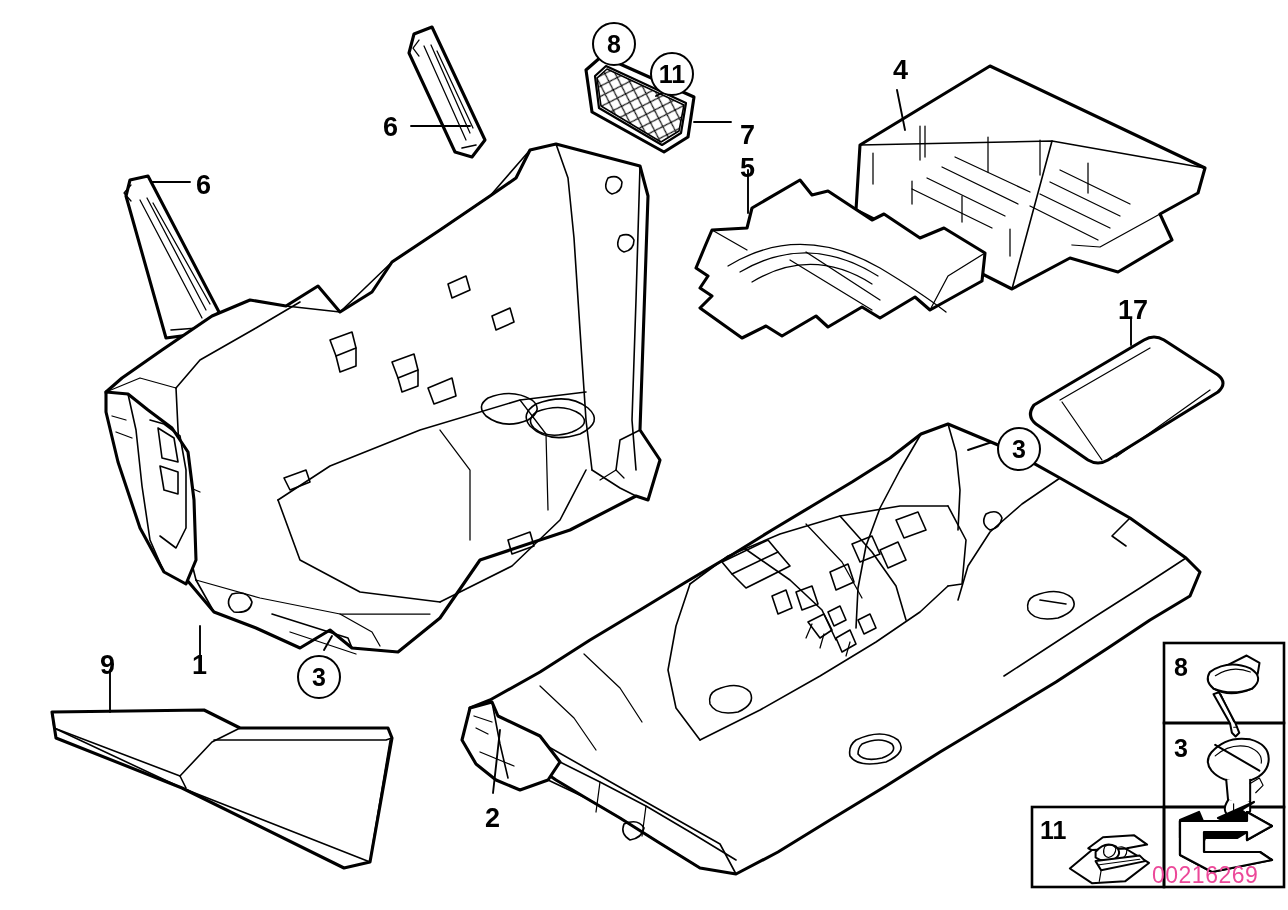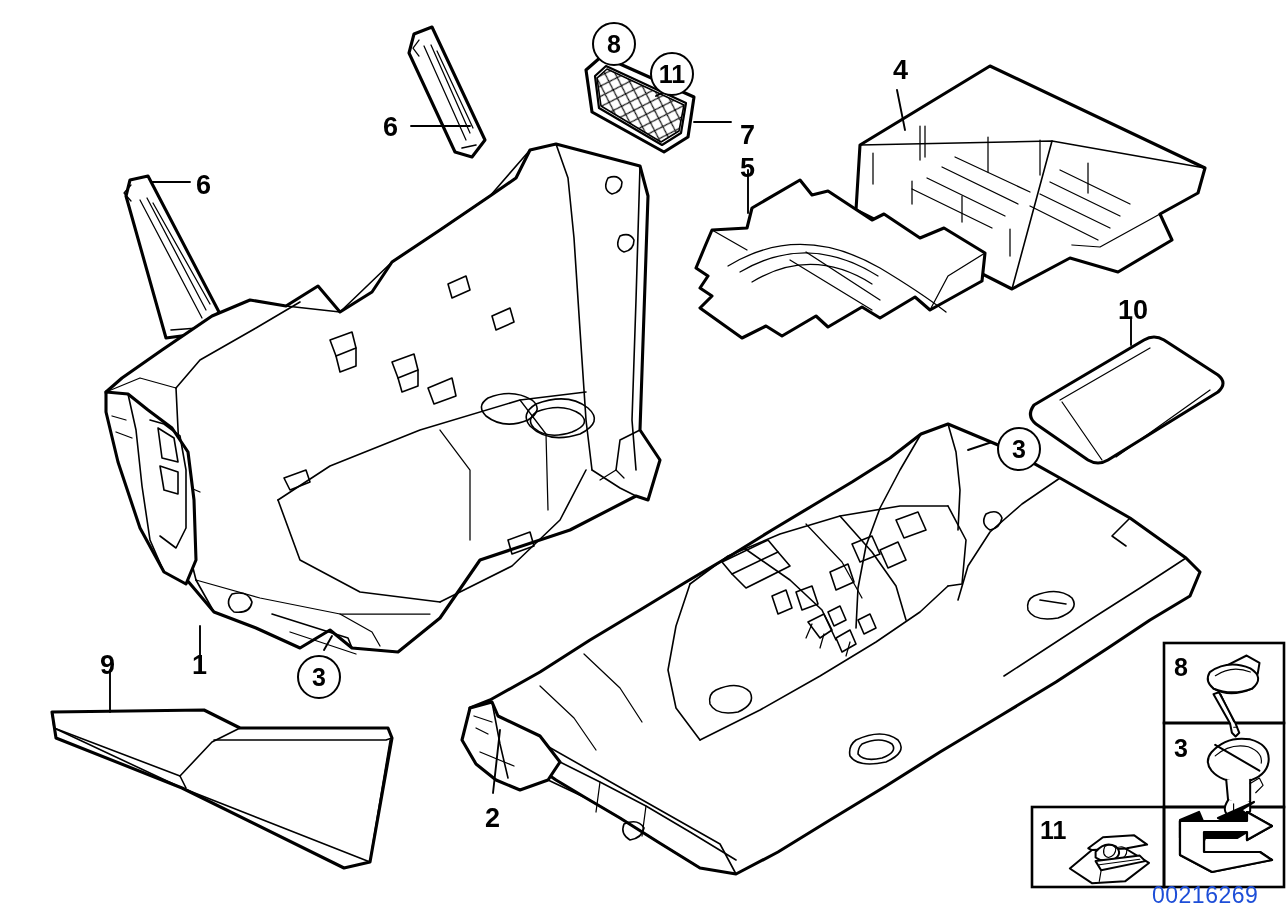--- a/index.html
+++ b/index.html
@@ -32,23 +32,22 @@
     line-height: 1;
     white-space: nowrap;
   }
   .lbl-plain { font-size: 27px; }
   .lbl-legend { font-size: 25px; }
   .lbl-id {
     position: absolute;
     font-family: "Liberation Sans", sans-serif;
     font-size: 23px;
     letter-spacing: 0.5px;
-    color: #1d4ed8;
+    color: #ec4899;
     white-space: nowrap;
-    margin-top: 20px;
   }
   .circ {
     position: absolute;
     width: 44px;
     height: 44px;
     border: 2.6px solid #000;
     border-radius: 50%;
     background: #fff;
     box-sizing: border-box;
     display: flex;
@@ -362,21 +361,21 @@
   <div class="circ" style="left:650px; top:52px;">11</div>
 
   <div class="lbl lbl-plain" style="left:893px; top:57px;">4</div>
 
   <div class="lbl lbl-plain" style="left:740px; top:122px;">7</div>
 
   <div class="lbl lbl-plain" style="left:740px; top:155px;">5</div>
 
   <div class="lbl lbl-plain" style="left:196px; top:172px;">6</div>
 
-  <div class="lbl lbl-plain" style="left:1118px; top:297px;">10</div>
+  <div class="lbl lbl-plain" style="left:1118px; top:297px;">17</div>
 
   <div class="circ" style="left:997px; top:427px;">3</div>
 
   <div class="lbl lbl-plain" style="left:100px; top:652px;">9</div>
 
   <div class="lbl lbl-plain" style="left:192px; top:652px;">1</div>
 
   <div class="circ" style="left:297px; top:655px;">3</div>
 
   <div class="lbl lbl-plain" style="left:485px; top:805px;">2</div>

